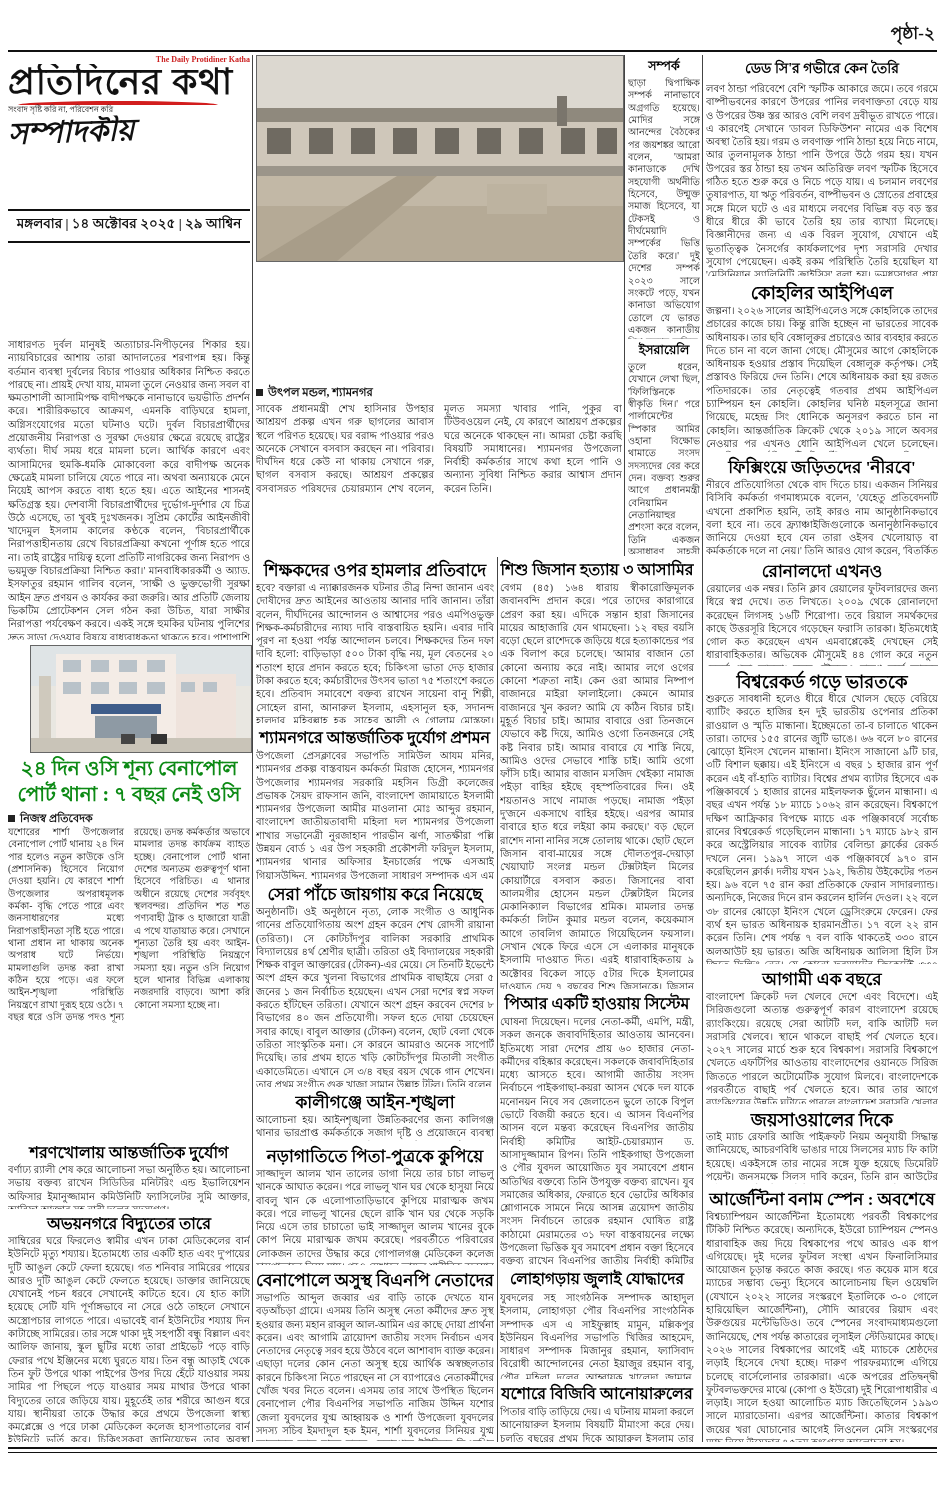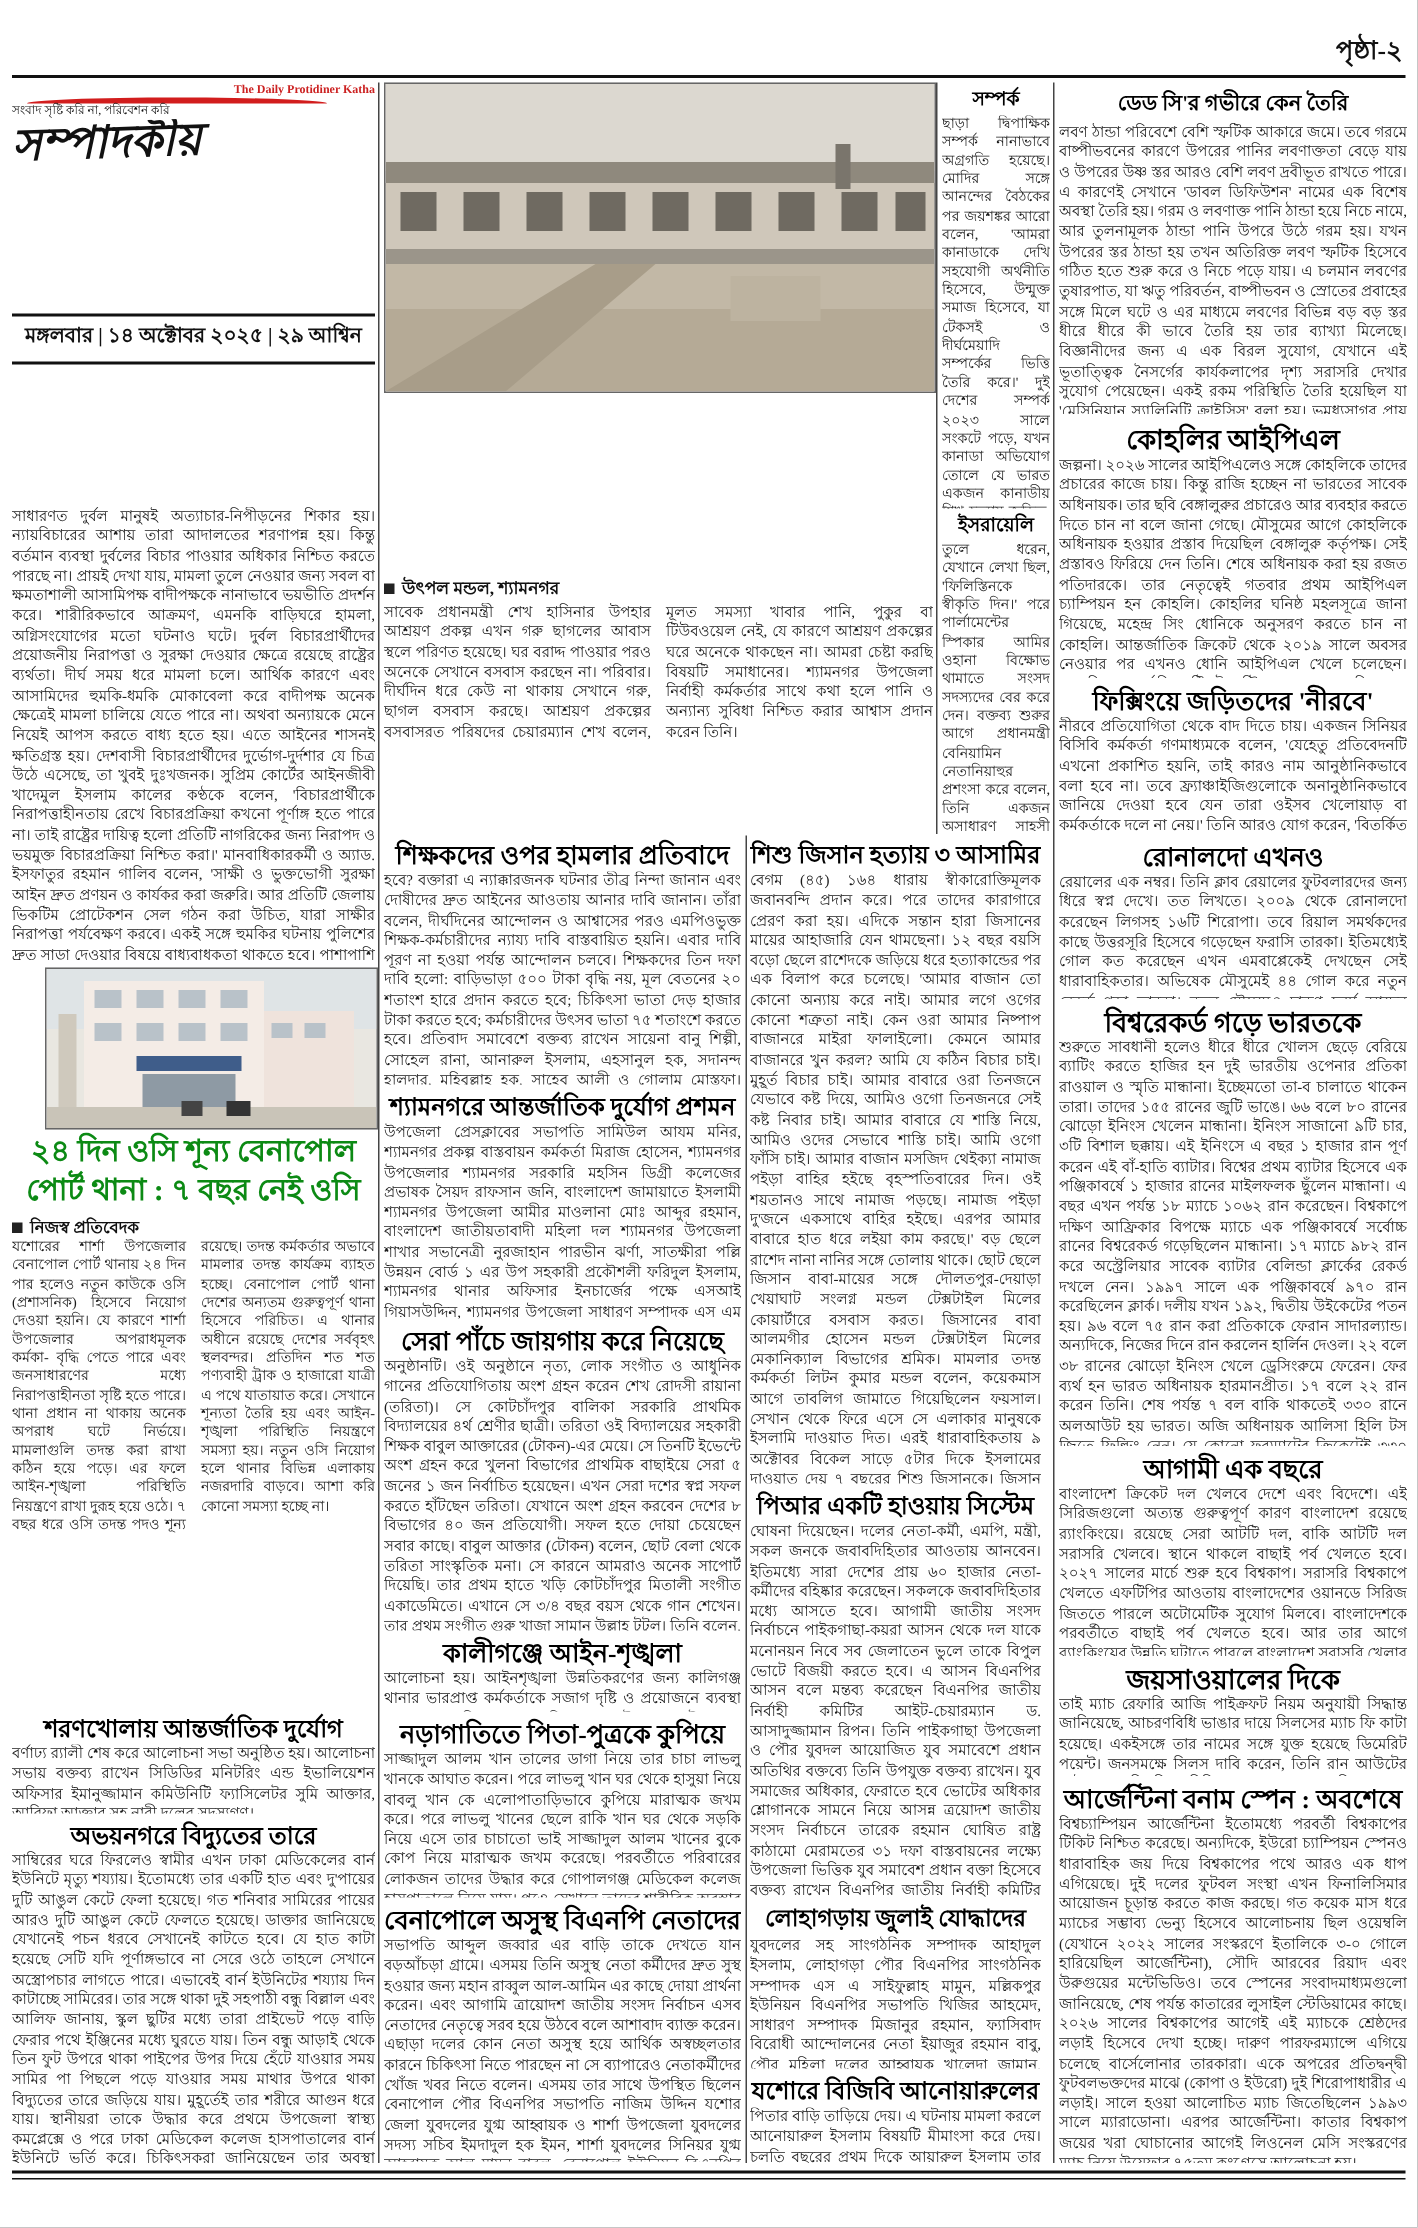--- a/index.html
+++ b/index.html
@@ -22,20 +22,21 @@
 </head>
 <body>
 
 <div id="page">
 
   <div class="abs" style="right:10px;top:20px;font-weight:bold;font-size:17px;">পৃষ্ঠা-২</div>
   <div class="abs rule-h" style="left:8px;top:50px;width:929px;height:2px;"></div>
 
   <div class="abs" style="left:8px;top:56px;width:242px;height:150px;overflow:hidden;">
     <div style="text-align:right;font-size:8px;font-weight:bold;color:#c22;line-height:1;">The Daily Protidiner Katha</div>
+    <div id="masthead-bangla">প্রতিদিনের কথা</div>
     <div class="red-swash" style="width:200px;margin:1px 0 1px 10px;"></div>
     <div style="font-size:8px;line-height:1.1;">সংবাদ সৃষ্টি করি না, পরিবেশন করি</div>
     <div id="masthead-script">সম্পাদকীয়</div>
   </div>
   <div class="abs rule-h" style="left:8px;top:209px;width:242px;height:2px;"></div>
   <div class="abs" style="left:8px;top:213px;width:242px;height:26px;font-weight:bold;font-size:13.5px;text-align:center;overflow:hidden;">মঙ্গলবার | ১৪ অক্টোবর ২০২৫ | ২৯ আশ্বিন ১৪৩২</div>
   <div class="abs rule-h" style="left:8px;top:241px;width:242px;height:2px;"></div>
 
   <div class="abs body-text" style="left:8px;top:338px;width:242px;height:302px;">সাধারণত দুর্বল মানুষই অত্যাচার-নিপীড়নের শিকার হয়। ন্যায়বিচারের আশায় তারা আদালতের শরণাপন্ন হয়। কিন্তু বর্তমান ব্যবস্থা দুর্বলের বিচার পাওয়ার অধিকার নিশ্চিত করতে পারছে না। প্রায়ই দেখা যায়, মামলা তুলে নেওয়ার জন্য সবল বা ক্ষমতাশালী আসামিপক্ষ বাদীপক্ষকে নানাভাবে ভয়ভীতি প্রদর্শন করে। শারীরিকভাবে আক্রমণ, এমনকি বাড়িঘরে হামলা, অগ্নিসংযোগের মতো ঘটনাও ঘটে। দুর্বল বিচারপ্রার্থীদের প্রয়োজনীয় নিরাপত্তা ও সুরক্ষা দেওয়ার ক্ষেত্রে রয়েছে রাষ্ট্রের ব্যর্থতা। দীর্ঘ সময় ধরে মামলা চলে। আর্থিক কারণে এবং আসামিদের হুমকি-ধমকি মোকাবেলা করে বাদীপক্ষ অনেক ক্ষেত্রেই মামলা চালিয়ে যেতে পারে না। অথবা অন্যায়কে মেনে নিয়েই আপস করতে বাধ্য হতে হয়। এতে আইনের শাসনই ক্ষতিগ্রস্ত হয়। দেশবাসী বিচারপ্রার্থীদের দুর্ভোগ-দুর্দশার যে চিত্র উঠে এসেছে, তা খুবই দুঃখজনক। সুপ্রিম কোর্টের আইনজীবী খাদেমুল ইসলাম কালের কণ্ঠকে বলেন, 'বিচারপ্রার্থীকে নিরাপত্তাহীনতায় রেখে বিচারপ্রক্রিয়া কখনো পূর্ণাঙ্গ হতে পারে না। তাই রাষ্ট্রের দায়িত্ব হলো প্রতিটি নাগরিকের জন্য নিরাপদ ও ভয়মুক্ত বিচারপ্রক্রিয়া নিশ্চিত করা।' মানবাধিকারকর্মী ও অ্যাড. ইসফাতুর রহমান গালিব বলেন, 'সাক্ষী ও ভুক্তভোগী সুরক্ষা আইন দ্রুত প্রণয়ন ও কার্যকর করা জরুরি। আর প্রতিটি জেলায় ভিকটিম প্রোটেকশন সেল গঠন করা উচিত, যারা সাক্ষীর নিরাপত্তা পর্যবেক্ষণ করবে। একই সঙ্গে হুমকির ঘটনায় পুলিশের দ্রুত সাড়া দেওয়ার বিষয়ে বাধ্যবাধকতা থাকতে হবে। পাশাপাশি জিডি বা অভিযোগ নেওয়ার পরপরই তদন্ত ও নিরাপত্তাব্যবস্থা নিশ্চিত করতে হবে। ভুক্তভোগীর সহায়তায় ভিকটিম সাপোর্ট সেন্টার ও হেল্পলাইন সক্রিয় করতে হবে।' প্রকাশিত প্রতিবেদন অনুযায়ী, রাজধানীর শেওড়াপাড়ায় গত ১৪ আগস্ট হত্যাকান্ডের শিকার হন গৃহবধূ সৈয়দা ফাহিমা আমসিন কেয়া। এ ঘটনায় মিরপুর মডেল থানায় দায়ের করা মামলা চলছে।</div>
 

